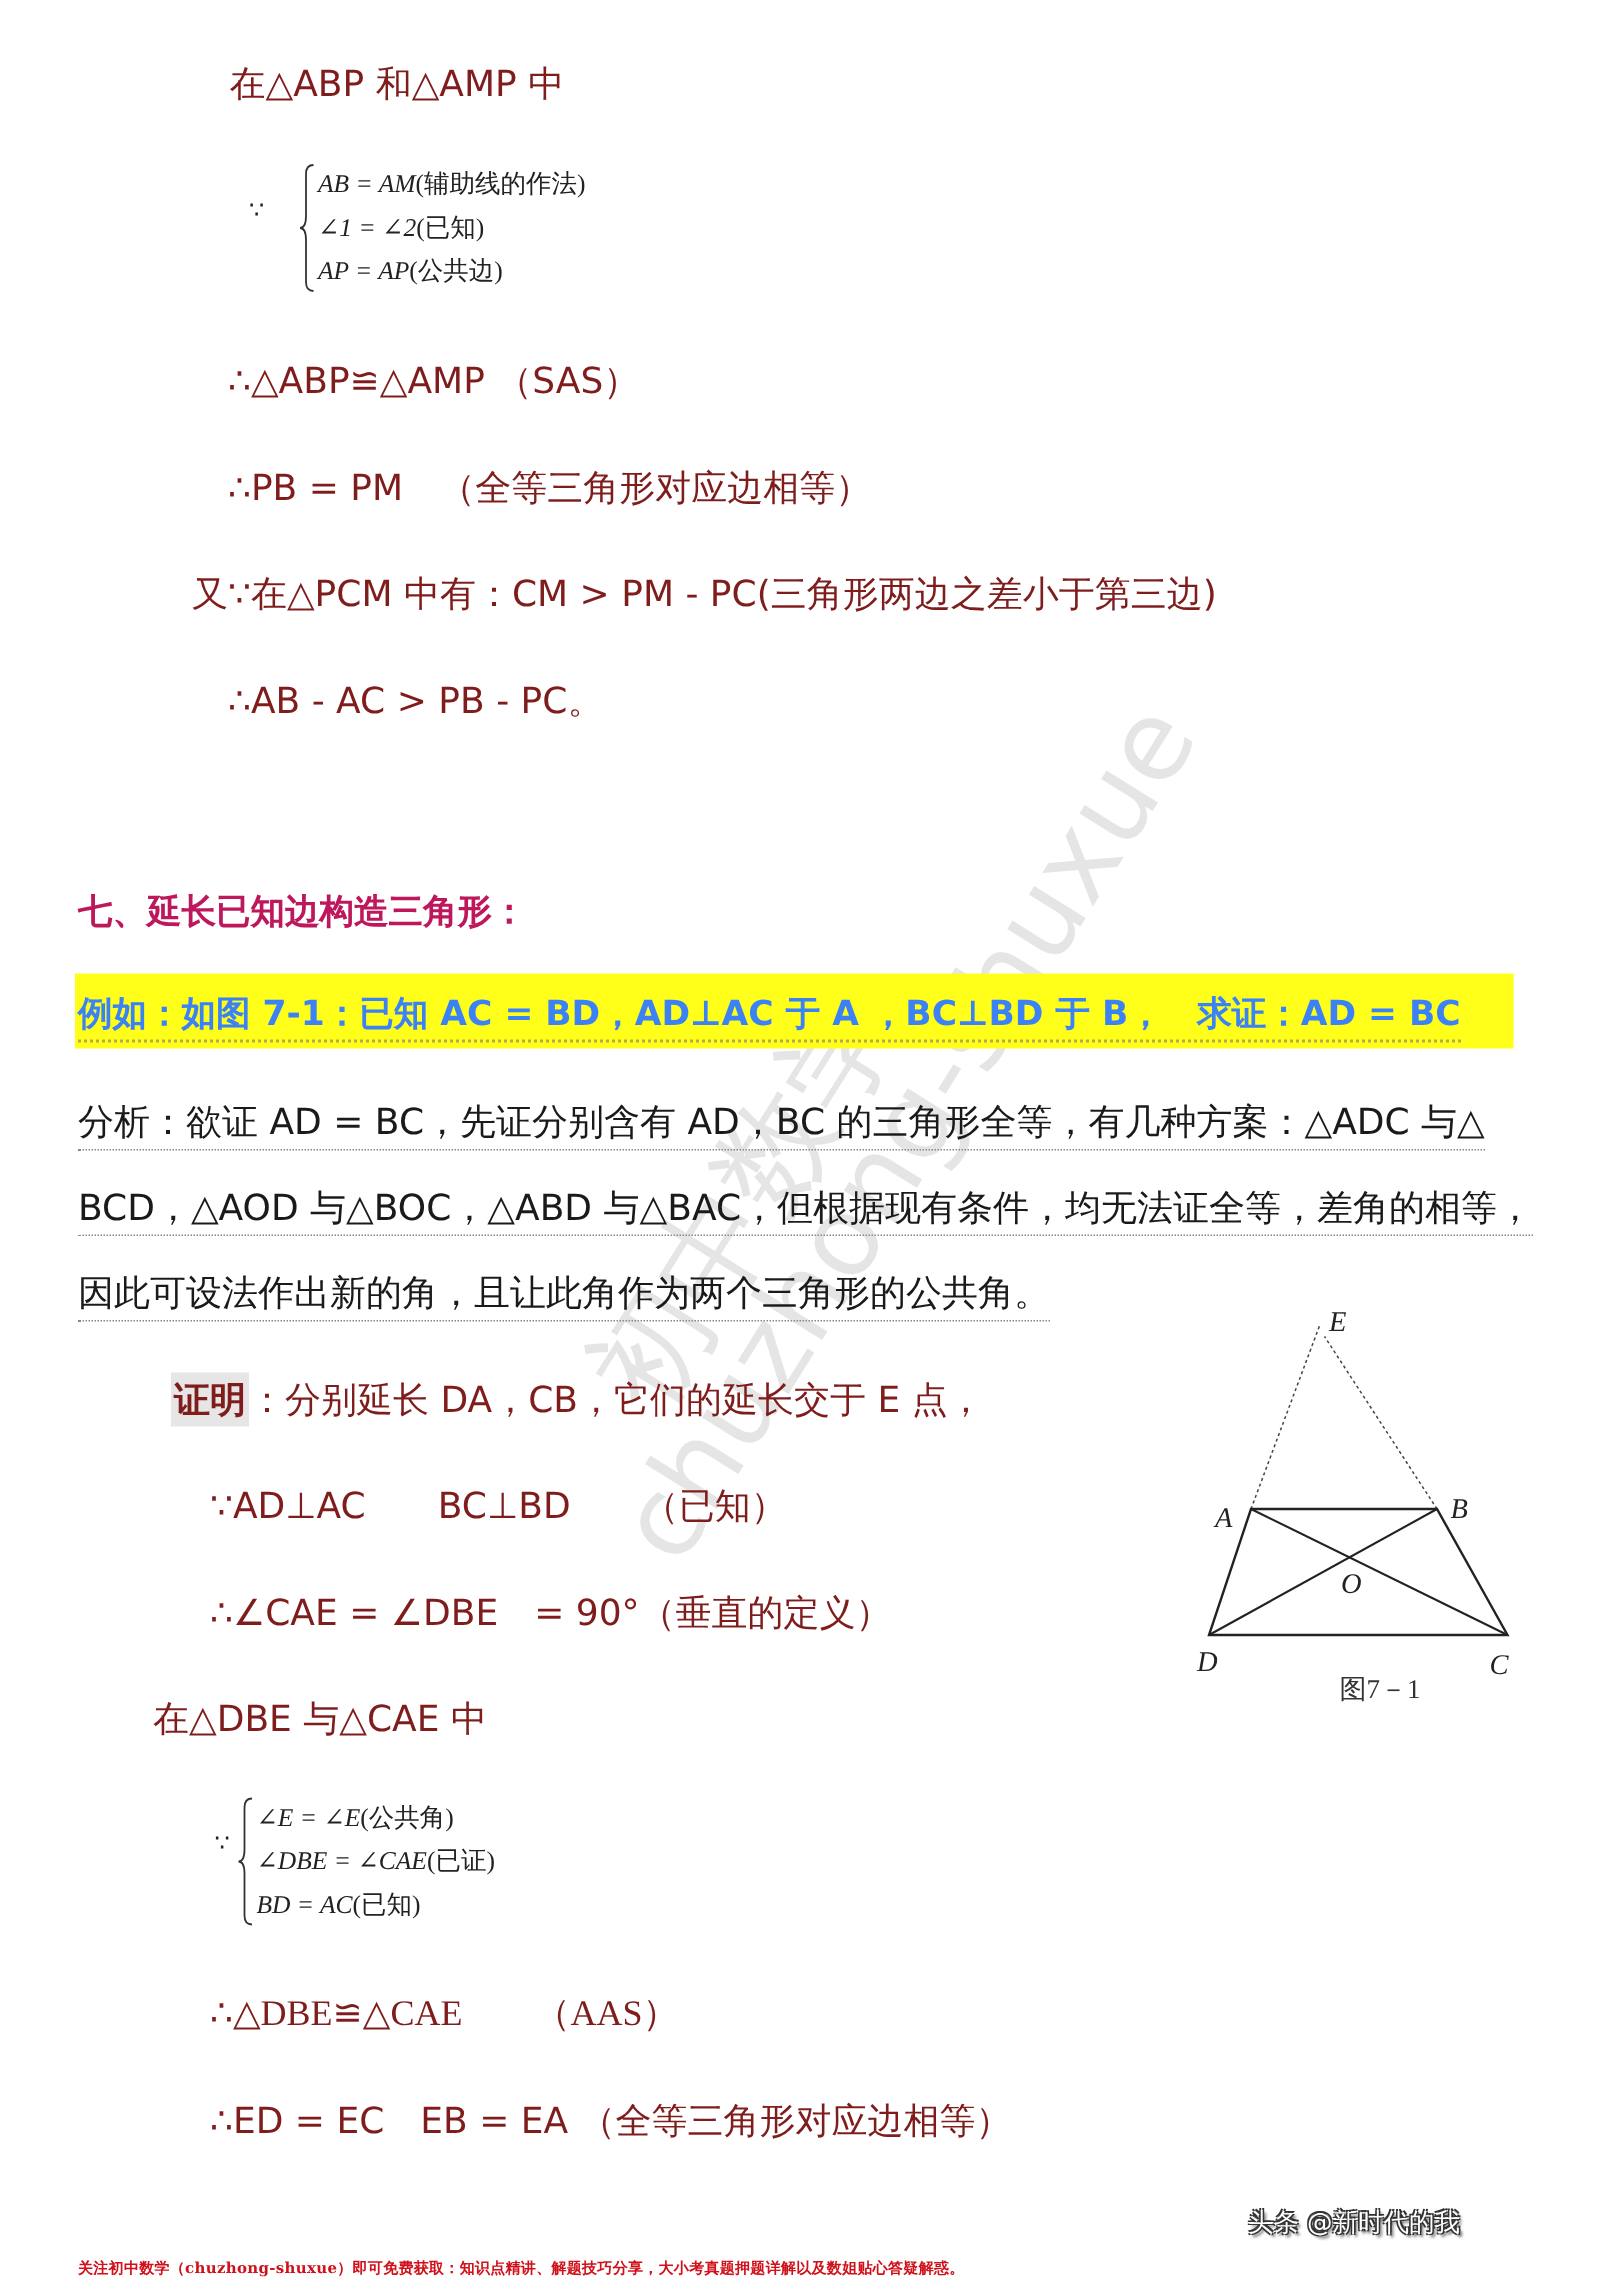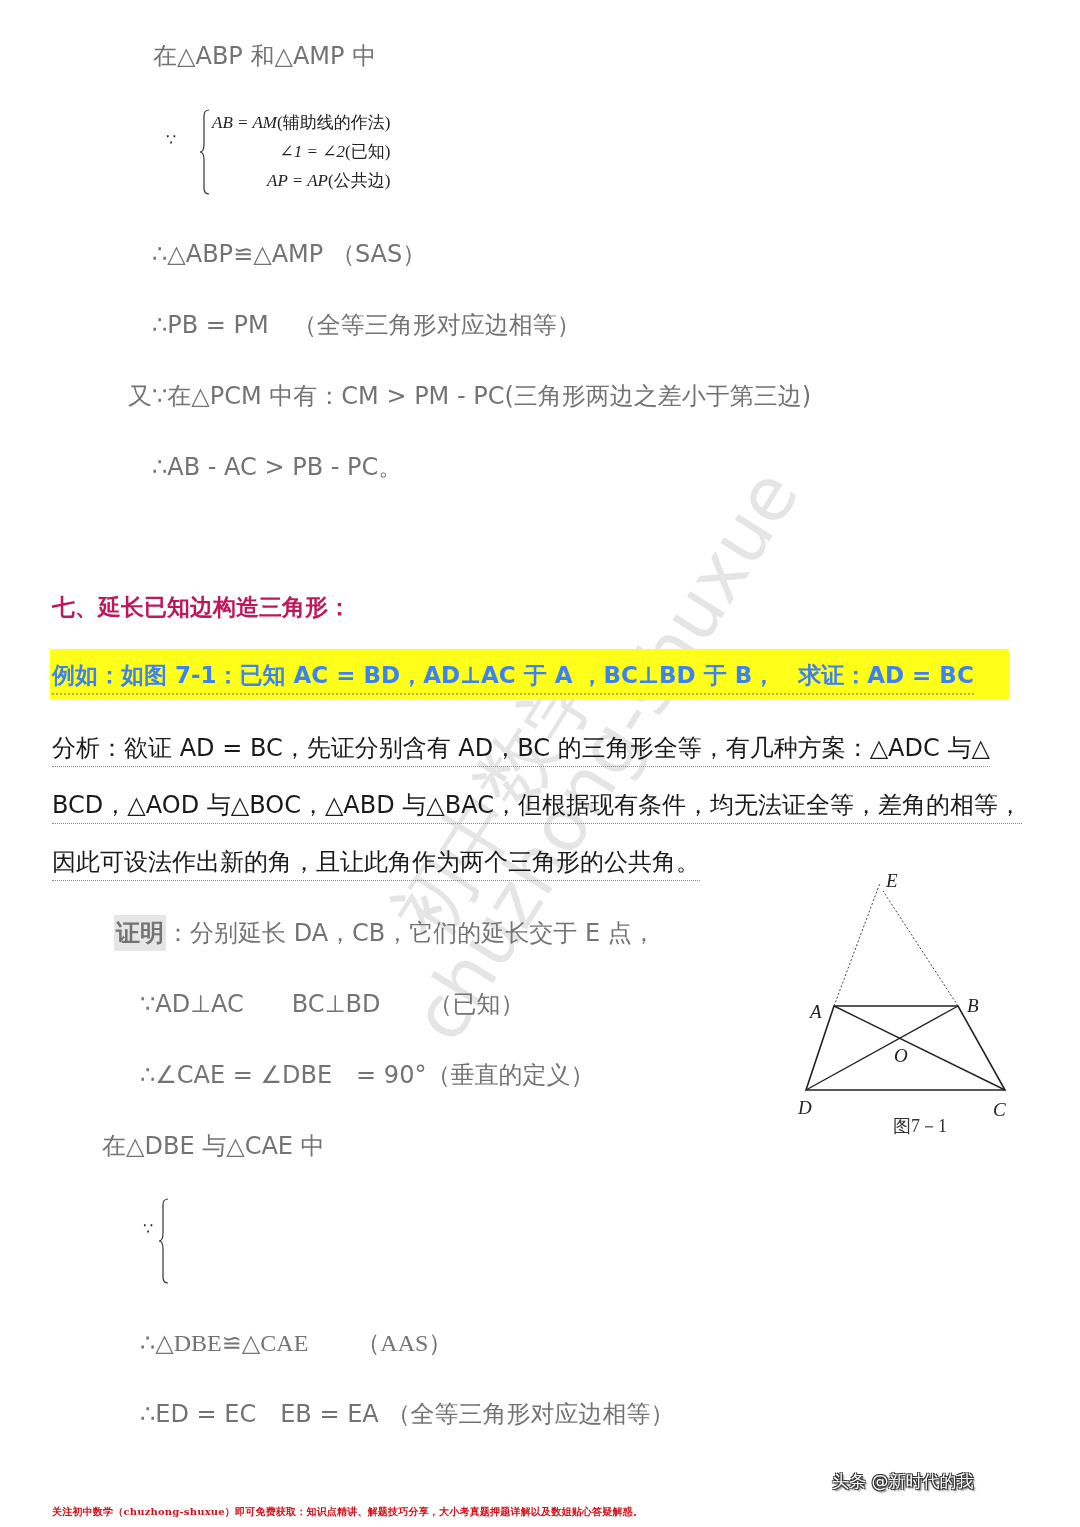--- a/index.html
+++ b/index.html
@@ -2,30 +2,30 @@
 <html><head>
 <meta charset="utf-8">
 <style>
   html, body { margin: 0; padding: 0; }
   body {
     width: 1080px; height: 1527px; position: relative; overflow: hidden;
     background: #ffffff; color: #111;
     font-family: "DejaVu Sans", "Liberation Sans", sans-serif;
   }
   .abs { position: absolute; white-space: nowrap; }
-  .line { font-size: 24px; line-height: 30px; color: #737373; }
+  .line { font-size: 24px; line-height: 30px; color: #7f1d1d; }
   .sys { position: absolute; }
   .sys .brace {
     position: absolute; left: 0; top: 0; width: 10px; height: 100%;
   }
   .sys .therefore {
     position: absolute; font-size: 16px; color: #222;
     font-family: "Liberation Serif", serif;
   }
-  .sys .rows { position: absolute; left: 14px; top: 0; text-align: right; }
+  .sys .rows { position: absolute; left: 14px; top: 0; }
   .sys .row {
     font-family: "Liberation Serif", "DejaVu Serif", serif;
     font-size: 17px; line-height: 29px; color: #222; white-space: nowrap;
   }
   .sys .row .m { font-style: italic; }
   .heading {
     font-size: 23px; font-weight: bold; color: #be185d;
     font-family: "DejaVu Sans", sans-serif;
   }
   .highlight-bar {
@@ -111,20 +111,31 @@
 
 <div class="abs line" style="left:140px; top:989px;">∵AD⊥AC　　BC⊥BD　　（已知）</div>
 <div class="abs line" style="left:140px; top:1060px;">∴∠CAE = ∠DBE　= 90°（垂直的定义）</div>
 <div class="abs line" style="left:102px; top:1131px;">在△DBE 与△CAE 中</div>
 
 <div class="sys" style="left:143px; top:1197px; width:240px; height:90px;">
   <span class="therefore" style="left:0; top:22px;">∵</span>
   <svg class="brace" style="left:15px; width:12px; height:88px;" viewBox="0 0 12 88">
     <path d="M10 2 Q5 2 5 8 L5 36 Q5 44 1 44 Q5 44 5 52 L5 80 Q5 86 10 86" fill="none" stroke="#333" stroke-width="1.2"></path>
   </svg>
+  <div class="rows" style="left:28px; top:0;">
+    <div class="row">
+      <span class="m">∠E = ∠E</span><span>(公共角)</span>
+    </div>
+    <div class="row">
+      <span class="m">∠DBE = ∠CAE</span><span>(已证)</span>
+    </div>
+    <div class="row">
+      <span class="m">BD = AC</span><span>(已知)</span>
+    </div>
+  </div>
 </div>
 
 <div class="abs line" style="left:140px; top:1328px;font-family:Liberation Serif, serif;">∴△DBE≌△CAE　　（AAS）</div>
 <div class="abs line" style="left:140px; top:1399px;">∴ED = EC　EB = EA （全等三角形对应边相等）</div>
 
 <svg style="position:absolute; left:780px; top:860px;" width="280" height="290" viewBox="780 860 280 290">
 
   <line x1="834" y1="1006" x2="880" y2="883" stroke="#444" stroke-width="1" stroke-dasharray="2,2"></line>
   <line x1="958" y1="1006" x2="883" y2="891" stroke="#444" stroke-width="1" stroke-dasharray="2,2"></line>
 

